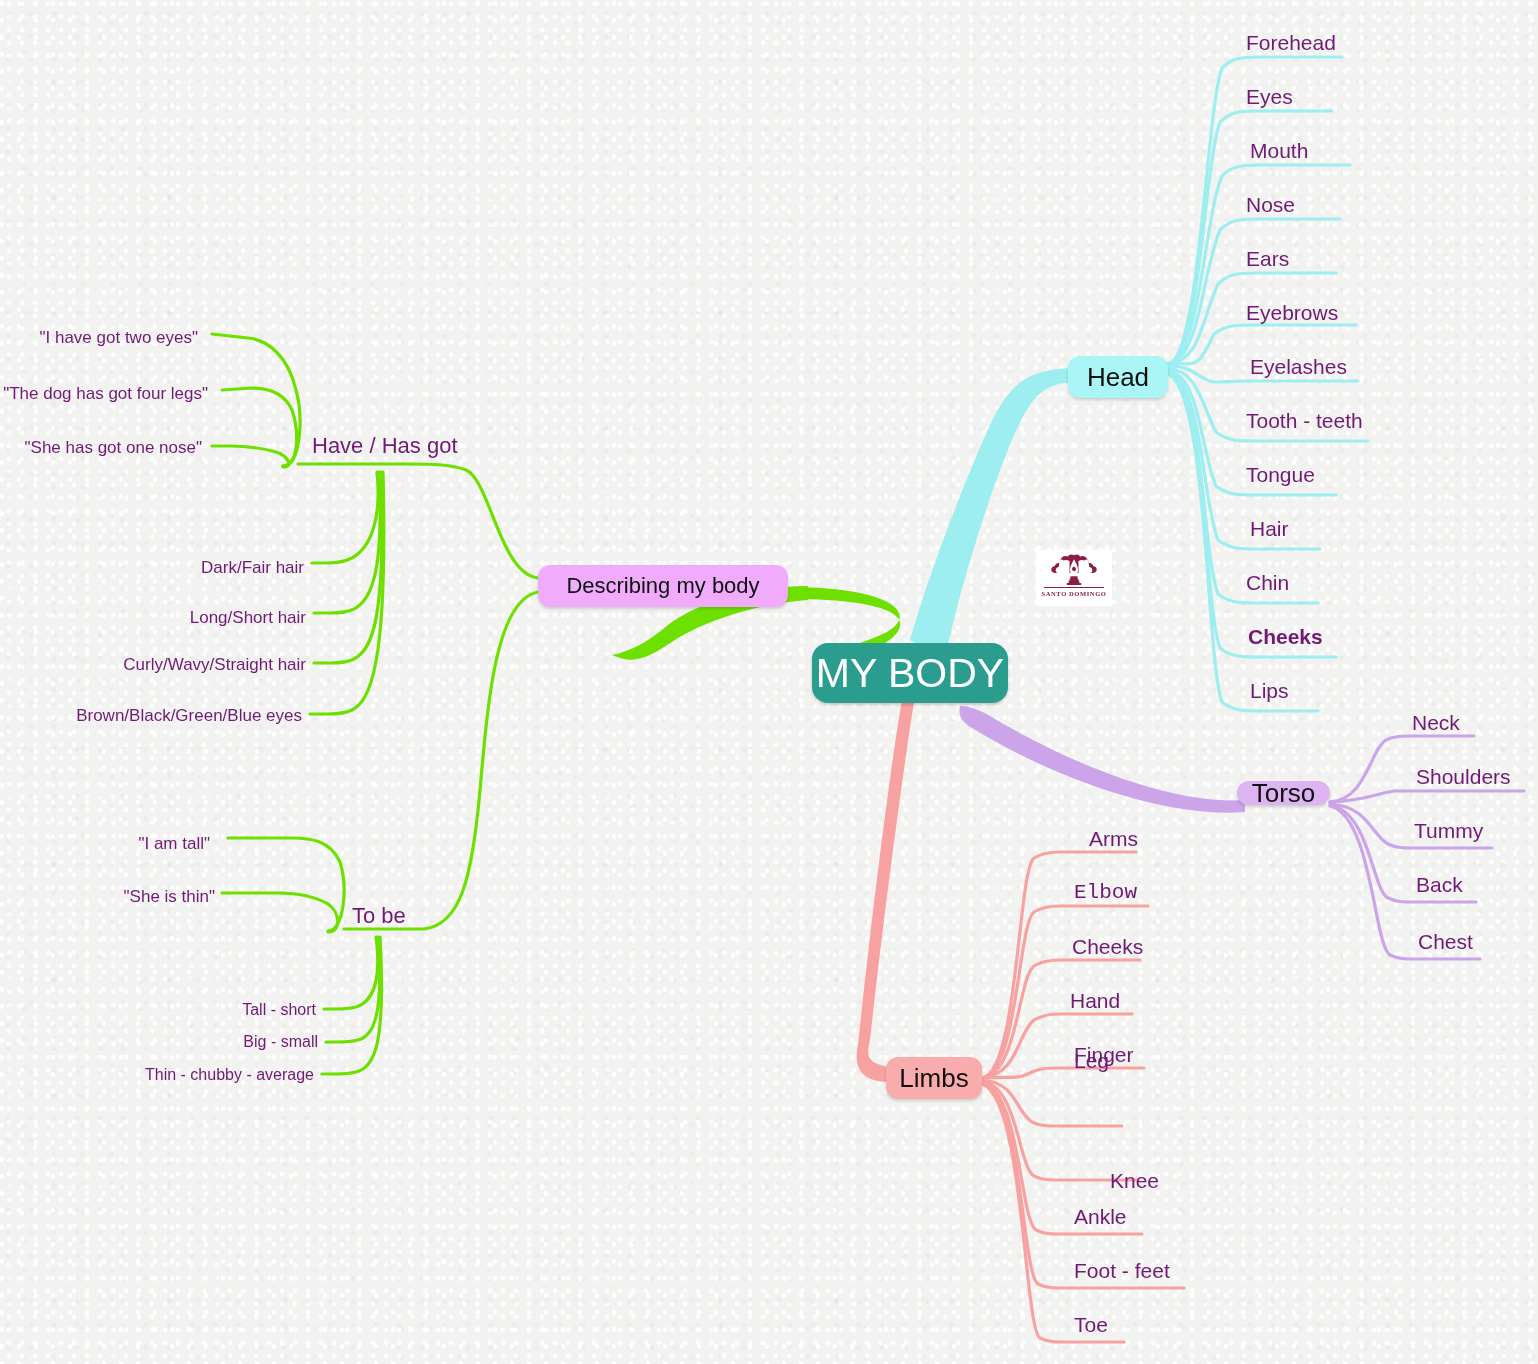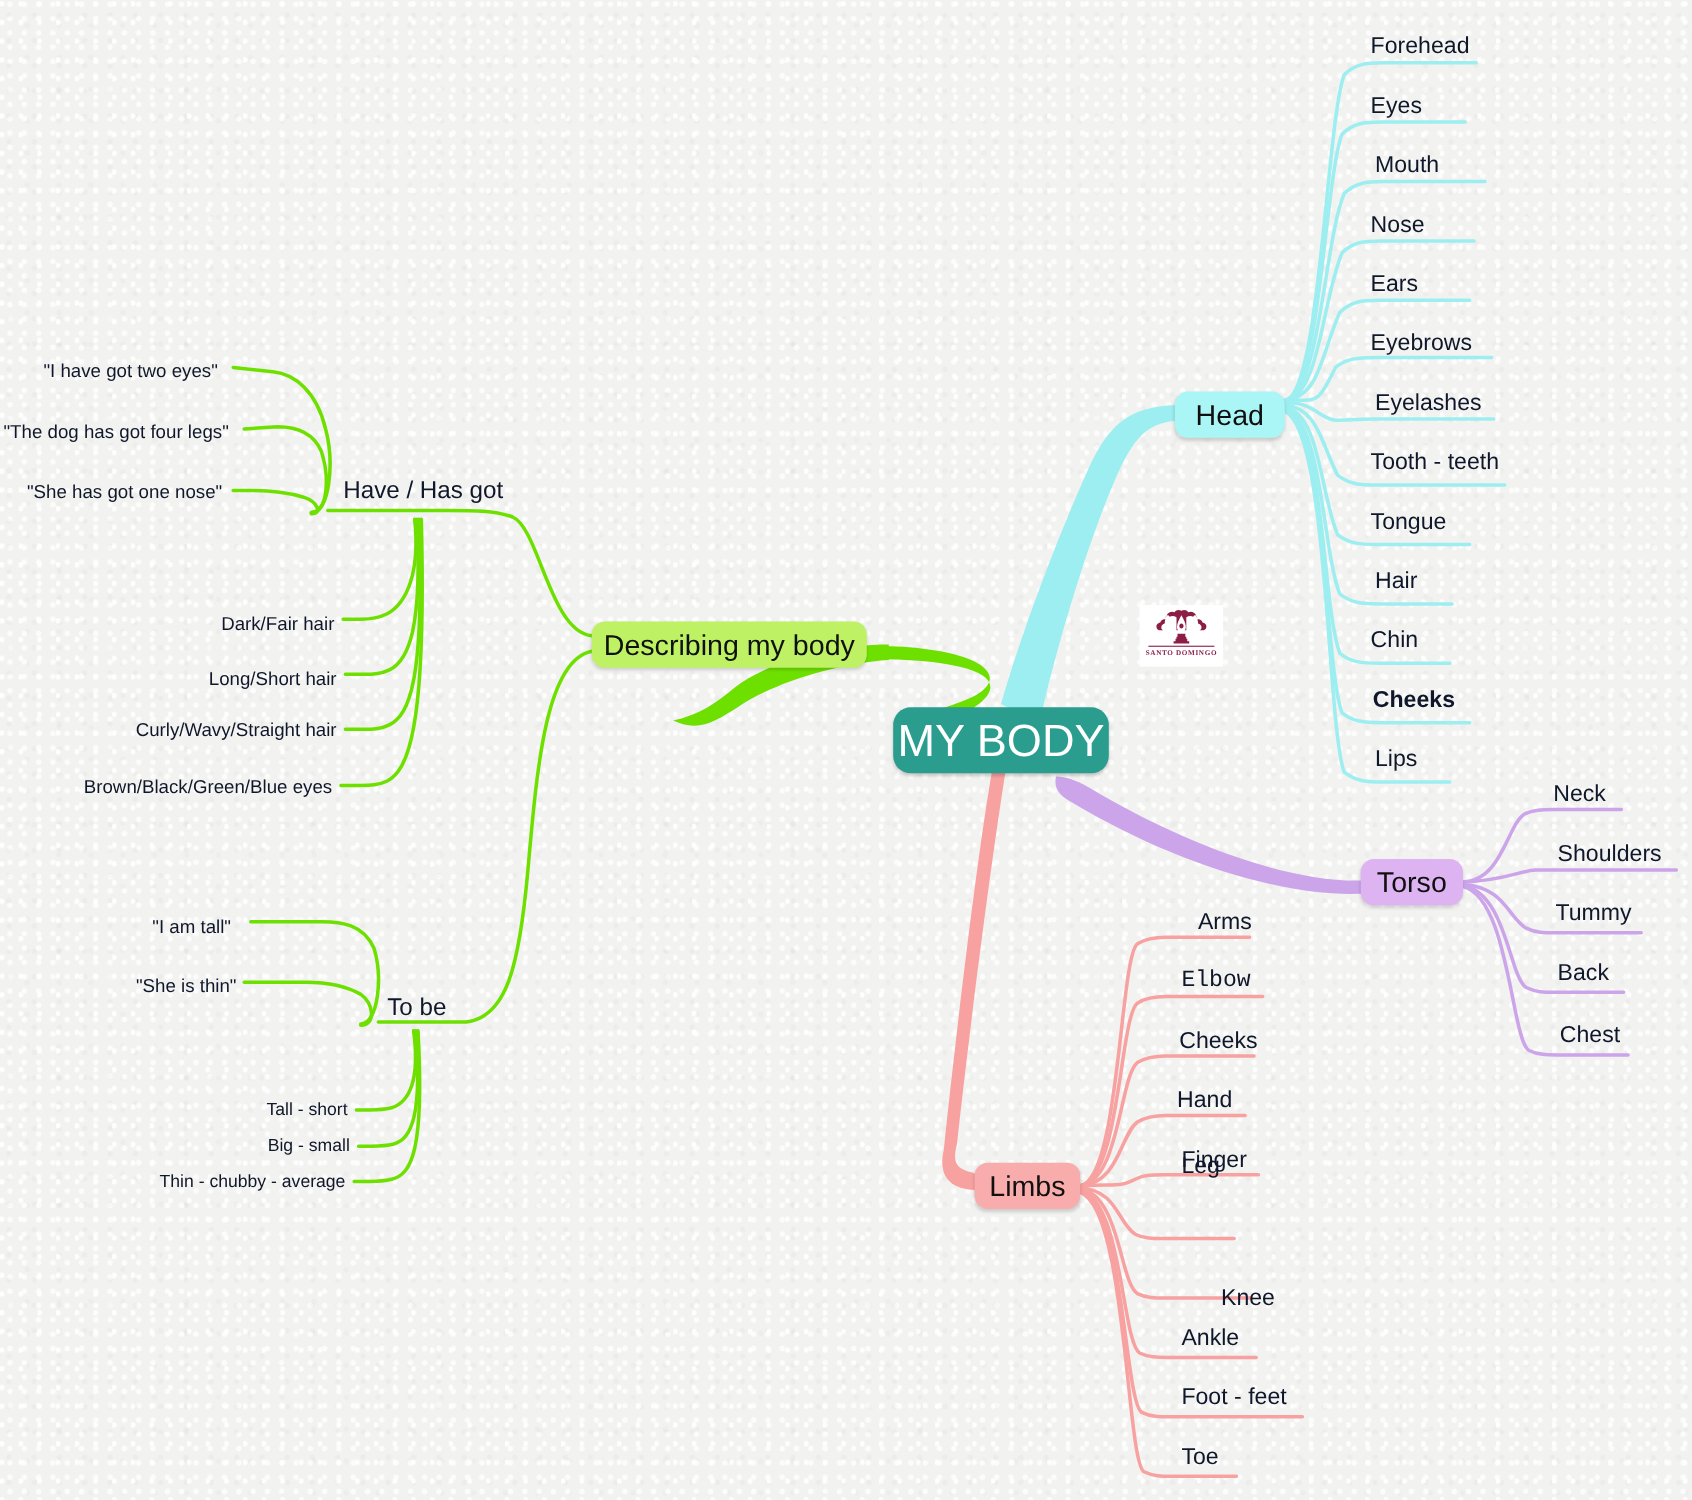--- a/index.html
+++ b/index.html
@@ -31,39 +31,39 @@
     border-radius:12px;
     white-space:nowrap;
     color:#101010;
   }
   .node.center{
     background:#2a9d8f;color:#ffffff;
     font-size:41px;border-radius:16px;
     box-shadow:0 2px 3px rgba(0,0,0,.18);
   }
   .node.describing{
-    background:#bef264;font-size:26px;
+    background:#f0abfc;font-size:22px;
     box-shadow:0 2px 3px rgba(0,0,0,.15);
   }
   .node.head{
     background:#aaf5f5;font-size:26px;
     box-shadow:0 2px 3px rgba(0,0,0,.15);
   }
   .node.torso{
     background:#ddb3f2;font-size:26px;
     box-shadow:0 2px 3px rgba(0,0,0,.15);
   }
   .node.limbs{
     background:#f9acac;font-size:26px;
     box-shadow:0 2px 3px rgba(0,0,0,.15);
   }
   .leaf{
     position:absolute;
     white-space:nowrap;
-    color:#0f172a;
+    color:#701a75;
     font-size:21px;
     line-height:1;
   }
   .leaf.sub{font-size:17px;}
   .leaf.sub2{font-size:16px;}
   .leaf.mid{font-size:22px;}
   .leaf.r{transform:translateY(-50%);}
   .leaf.rright{transform:translate(-100%,-50%);}
 
   
@@ -178,21 +178,21 @@
 </div>
 
 <div class="node describing" style="left:538px;top:565px;width:250px;height:42px;">
   <span>Describing my body</span>
 </div>
 
 <div class="node head" style="left:1068px;top:356px;width:100px;height:42px;">
   <span>Head</span>
 </div>
 
-<div class="node torso" style="left:1237px;top:781px;width:93px;height:42px;">
+<div class="node torso" style="left:1237px;top:781px;width:93px;height:24px;">
   <span>Torso</span>
 </div>
 
 <div class="node limbs" style="left:886px;top:1057px;width:96px;height:42px;">
   <span>Limbs</span>
 </div>
 
 <div class="leaf mid r" style="left:312px;top:446px;">Have / Has got</div>
 <div class="leaf mid r" style="left:352px;top:916px;">To be</div>
 

